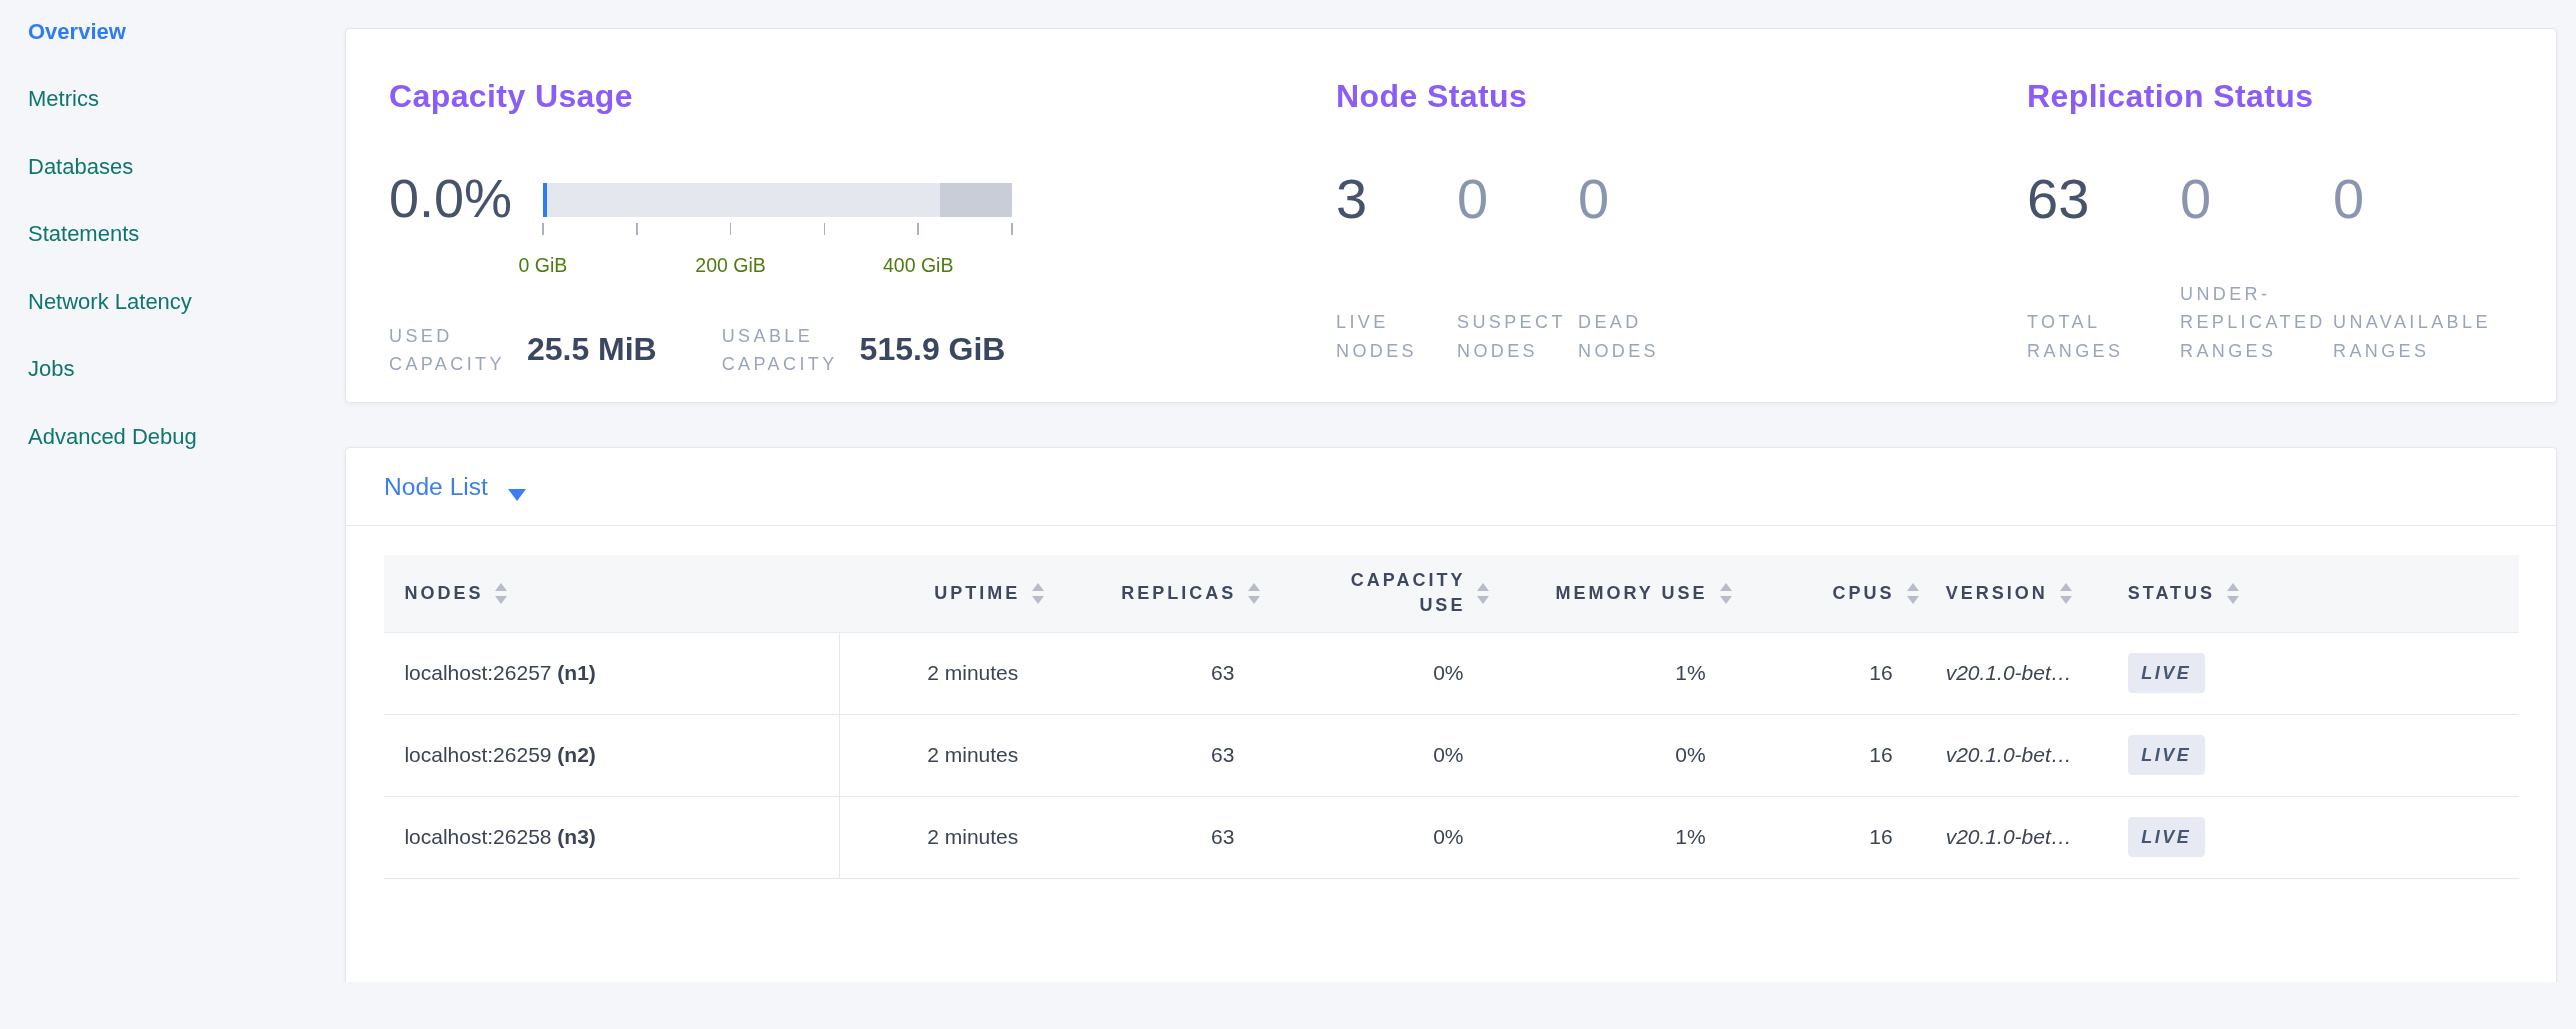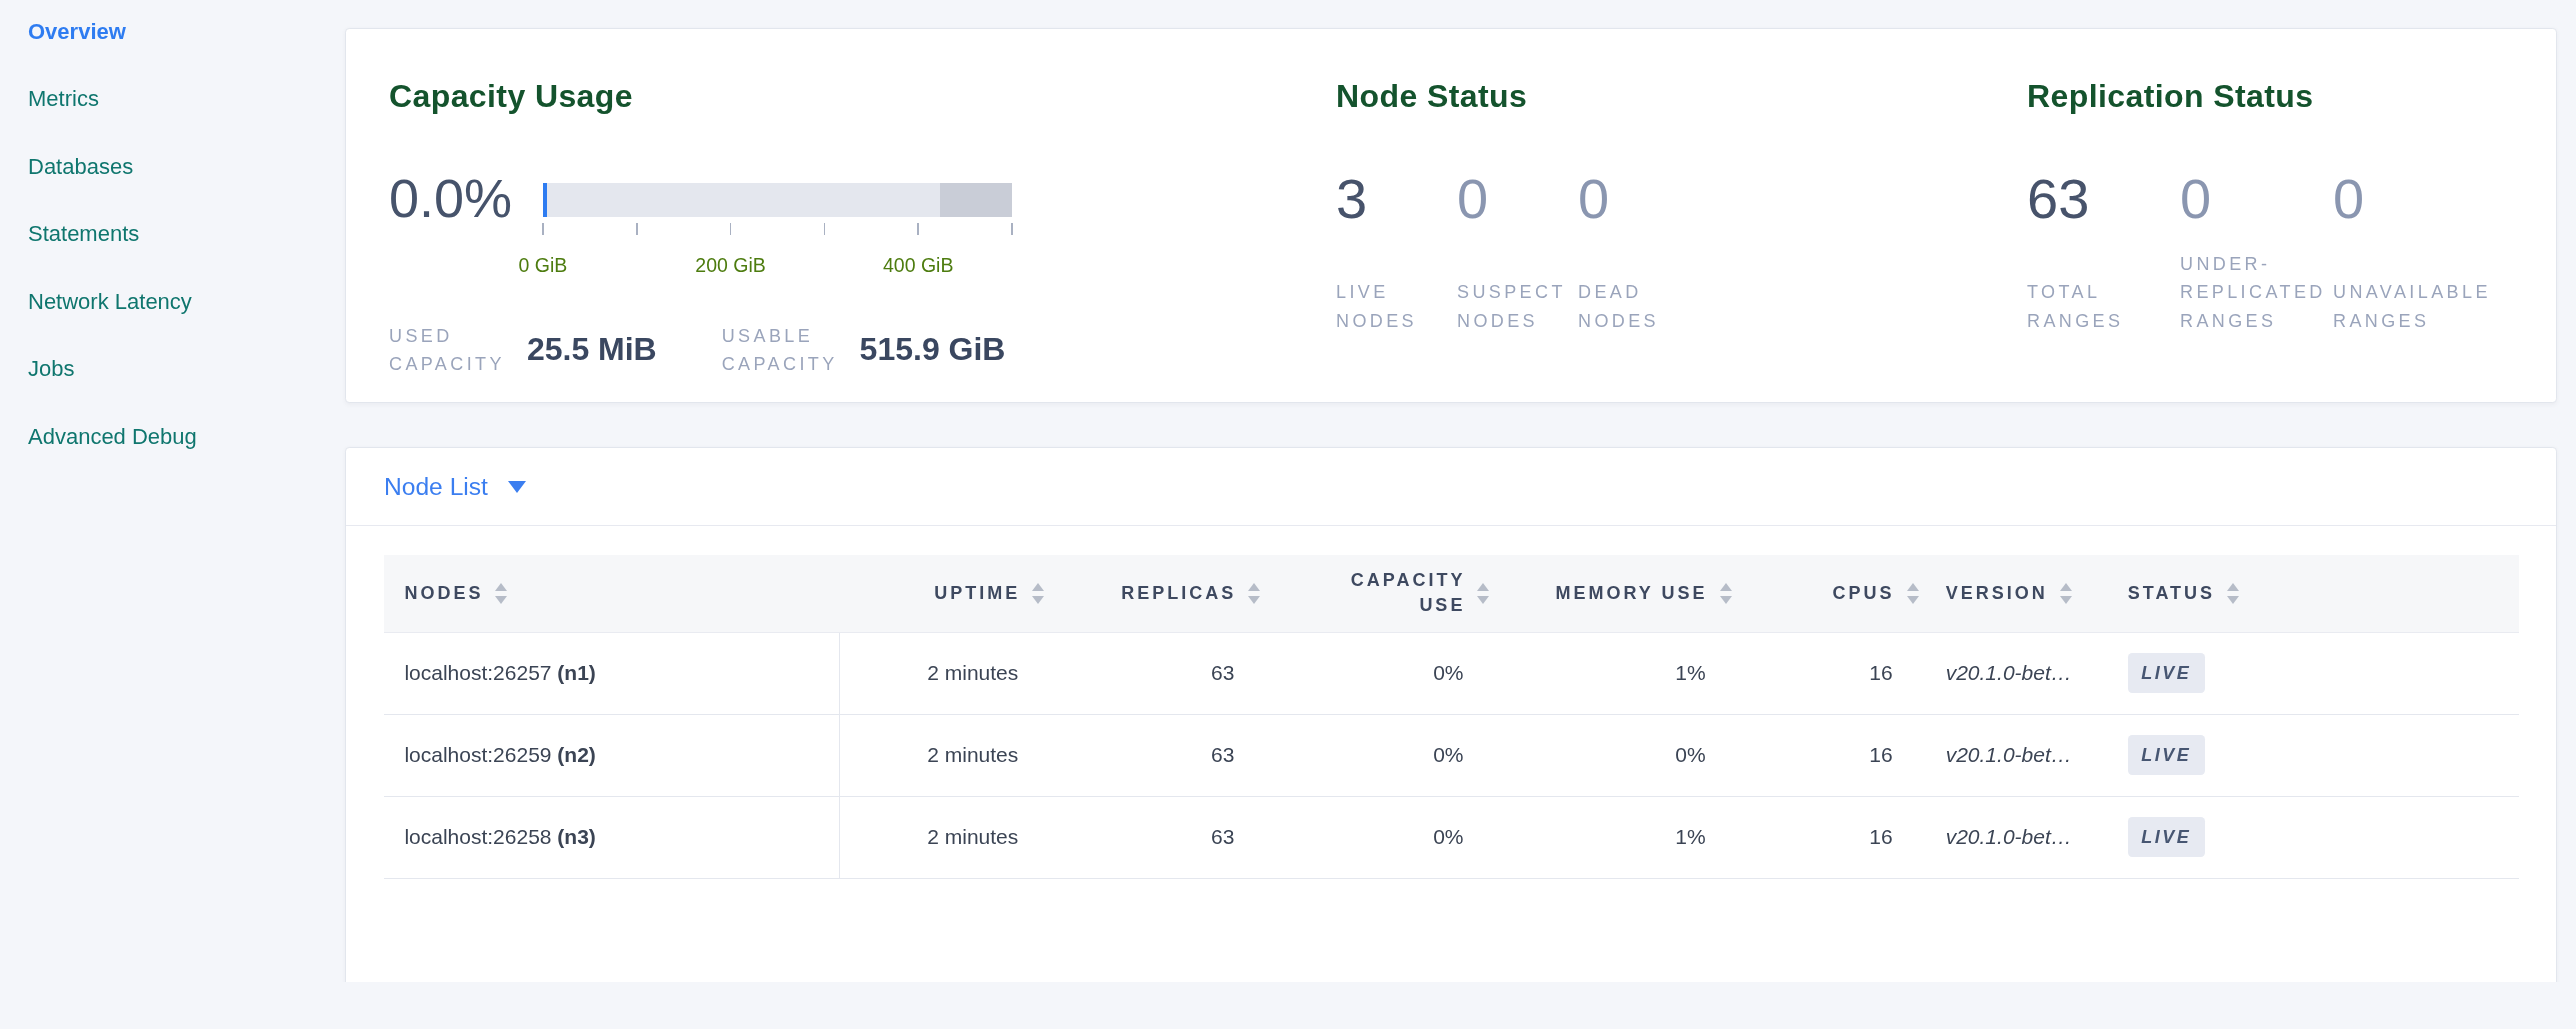--- a/index.html
+++ b/index.html
@@ -11,21 +11,21 @@
   .side-item { font-size:22px; color:#0f766e; margin-bottom:42px; cursor:pointer; line-height:25.5px; }
   .side-item.active { color:#2e7cf1; font-weight:700; }
 
   
   .main { position:absolute; left:345px; top:28px; width:2212px; }
   .card { background:#ffffff; border:0.8px solid #e2e6ed; border-radius:4.2px;
           box-shadow:0 1.7px 4.2px rgba(50,60,80,0.05); }
 
   
   .summary-card { height:375px; display:flex; padding:49px 0 0 43px; }
-  .sec h2 { font-size:32px; font-weight:600; color:#14532d; margin:0 0 56px 0; letter-spacing:0.4px; }
+  .sec h2 { font-size:32px; font-weight:600; color:#8b5cf6; margin:0 0 56px 0; letter-spacing:0.4px; }
   .sec-capacity { width:947px; }
   .sec-nodes    { width:691px; }
   .sec-repl     { flex:1; }
 
   .gauge-row { display:flex; }
   .pct { font-size:54px; font-weight:500; color:#46536b; line-height:1; width:154px; white-space:nowrap; }
   .bar-wrap { margin-top:12px; }
   .bar { position:relative; width:469px; height:34px; background:#e4e7ee; overflow:hidden; }
   .seg-used  { position:absolute; left:0; top:0; bottom:0; }
   .seg-other { position:absolute; right:0; top:0; bottom:0; }
@@ -38,27 +38,27 @@
   .cap-stats { display:flex; margin-top:42px; gap:65px; }
   .cap-stat { display:flex; align-items:center; gap:22px; }
   .mut { font-size:18px; letter-spacing:3.4px; color:#9aa4bb; line-height:1.58; font-weight:400; white-space:nowrap; }
   .cap-val { font-size:32px; font-weight:700; color:#3a4760; white-space:nowrap; }
 
   .stat-row { display:flex; }
   .sec-nodes .stat-col { width:121px; }
   .sec-repl  .stat-col { width:153px; }
   .stat-num { font-size:56px; font-weight:500; color:#47536b; line-height:1; }
   .stat-num.dim { color:#8a96b0; }
-  .stat-labelbox { margin-top:23px; height:85px; display:flex; align-items:flex-end; }
+  .stat-labelbox { margin-top:53px; height:85px; display:flex; align-items:flex-end; }
 
   
   .nodes-card { margin-top:44px; height:552px; }
   .dropdown-row { padding:24.6px 38px; border-bottom:0.8px solid #e7e9f0; }
   .dd-link { color:#3b7ef0; font-size:24.6px; font-weight:500; display:inline-flex;
-             align-items:center; gap:20px; cursor:pointer; }
+             align-items:flex-end; gap:20px; cursor:pointer; }
   .caret { width:0; height:0; border-left:9.3px solid transparent; border-right:9.3px solid transparent;
            border-top:12.7px solid #3b7ef0; }
   .nodes-title { margin:46px 0 0 38px; font-size:29px; font-weight:400; color:#222c41; }
 
   .tbl-wrap { margin:29px 38px 0 38px; }
   table { border-collapse:collapse; table-layout:fixed; width:2135px; }
   thead th { background:#f6f7f9; height:77px; padding:0; font-size:18px; font-weight:700;
              letter-spacing:3px; color:#3e4960; border-bottom:0.8px solid #e9ebf1;
              text-align:left; cursor:pointer; }
   .hcell { display:flex; align-items:center; gap:12px; }

